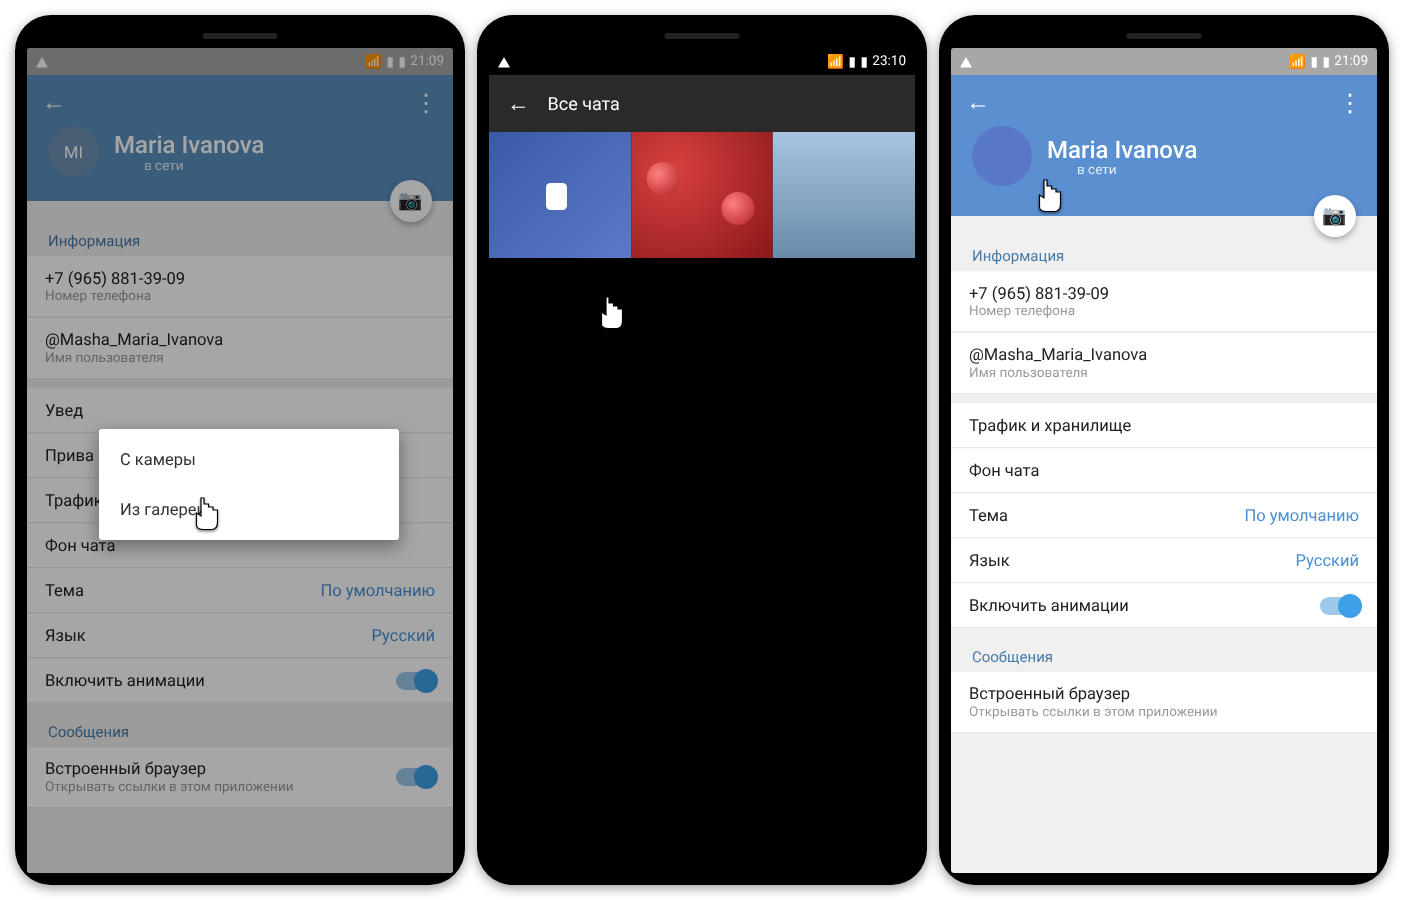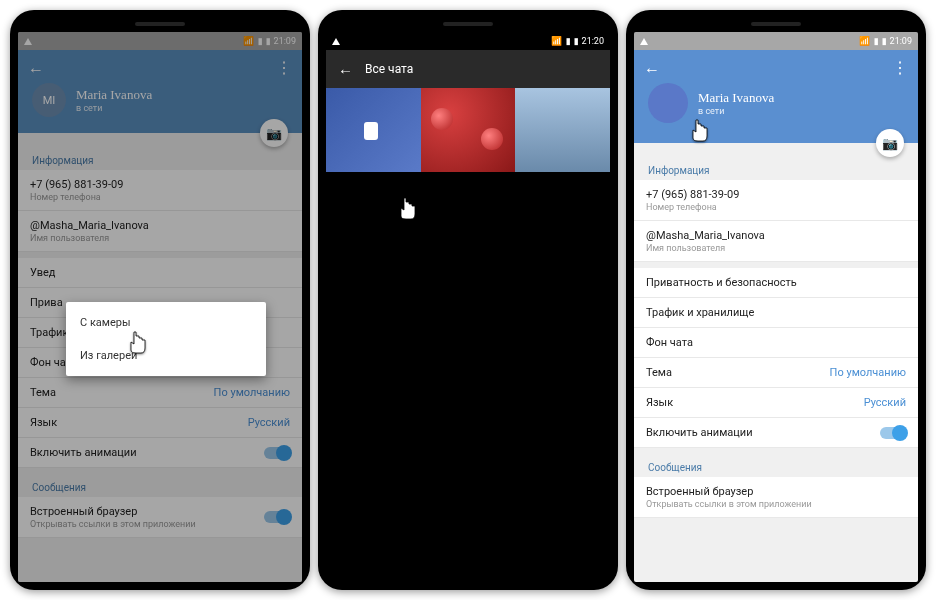--- a/index.html
+++ b/index.html
@@ -62,22 +62,22 @@
   .header-row { display:flex; align-items:center; gap:10px; }
   .back-arrow { font-size:16px; }
   .more-icon { margin-left:auto; font-size:16px; }
   .profile-row { display:flex; align-items:center; gap:10px; margin-top:6px; padding-left:4px;}
   .avatar {
     width: 34px; height:34px; border-radius:50%;
     background:#6d8fb3; display:flex;align-items:center;justify-content:center;
     font-size:11px; color:#fff;
   }
   .avatar-big { width:40px;height:40px; background:#5a78c8; }
-  .name { font-size:13px; font-weight:500;font-family:Liberation Serif, serif; }
-  .status { font-size:9px; opacity:0.85; }
+  .name { font-size:16px; font-weight:500; }
+  .status { font-size:9px; opacity:0.85;margin-left:20px; }
   .camera-fab {
     position:absolute; right:14px; bottom:-14px;
     width:28px;height:28px;border-radius:50%;
     background:#fff; box-shadow:0 2px 4px rgba(0,0,0,0.3);
     display:flex;align-items:center;justify-content:center;
     color:#666;font-size:13px;
   }
   .section-title { color:#4a7ba8; font-size:10px; font-weight:400; padding:8px 14px 4px; }
   .row { background:#fff; padding:8px 12px; border-bottom:1px solid #e8e8e8; }
   .row .label { font-size:11px; color:#222; }
@@ -90,21 +90,21 @@
   .toggle::after{
     content:'';position:absolute;right:-2px;top:-2px;width:16px;height:16px;
     background:#3da0e8;border-radius:50%;
   }
   .dim-overlay {
     position:absolute; inset:0; background:rgba(0,0,0,0.35);
   }
   .popup {
     position:absolute; left:48px; top:254px; width:200px;
     background:#fff; box-shadow:0 4px 12px rgba(0,0,0,0.4);
-    border-radius:2px; padding:4px 0;margin-top:16px;
+    border-radius:2px; padding:4px 0;
   }
   .popup-item { padding:10px 14px; font-size:11px; color:#333; }
   .pointer {
     position:absolute; width:24px;height:24px;
   }
   .pointer svg { width:100%;height:100%; filter:drop-shadow(0 1px 1px rgba(0,0,0,0.5)); }
 
   
   .screen2 { background:#000; }
   .header2 {
@@ -222,21 +222,21 @@
   <div class="speaker"></div>
   <div class="screen screen2">
     <div class="statusbar" style="background:#000">
       <div class="statusbar-left">
           <div class="tri"></div>
         </div>
       <div class="statusbar-right">
         <span>📶</span>
         <span>▮</span>
         <span>▮</span>
-        <span>21:20</span>
+        <span>23:10</span>
       </div>
     </div>
     <div class="header2">
       <span style="font-size:15px">←</span>
       <span>Все чата</span>
     </div>
     <div class="thumbs">
       <div class="thumb t1"></div>
       <div class="thumb t2"></div>
       <div class="thumb t3"></div>
@@ -285,23 +285,20 @@
       <div class="row">
         <div class="label">+7 (965) 881-39-09</div>
         <div class="sub">Номер телефона</div>
       </div>
       <div class="row">
         <div class="label">@Masha_Maria_Ivanova</div>
         <div class="sub">Имя пользователя</div>
       </div>
       <div style="height:6px;background:#f0f0f0"></div>
       <div class="row">
-          <div class="label">Приватность и безопасность</div>
-        </div>
-      <div class="row">
           <div class="label">Трафик и хранилище</div>
         </div>
       <div class="row">
           <div class="label">Фон чата</div>
         </div>
       <div class="row row-flex">
         <div class="label">Тема</div>
         <div class="value-link">По умолчанию</div>
       </div>
       <div class="row row-flex">

